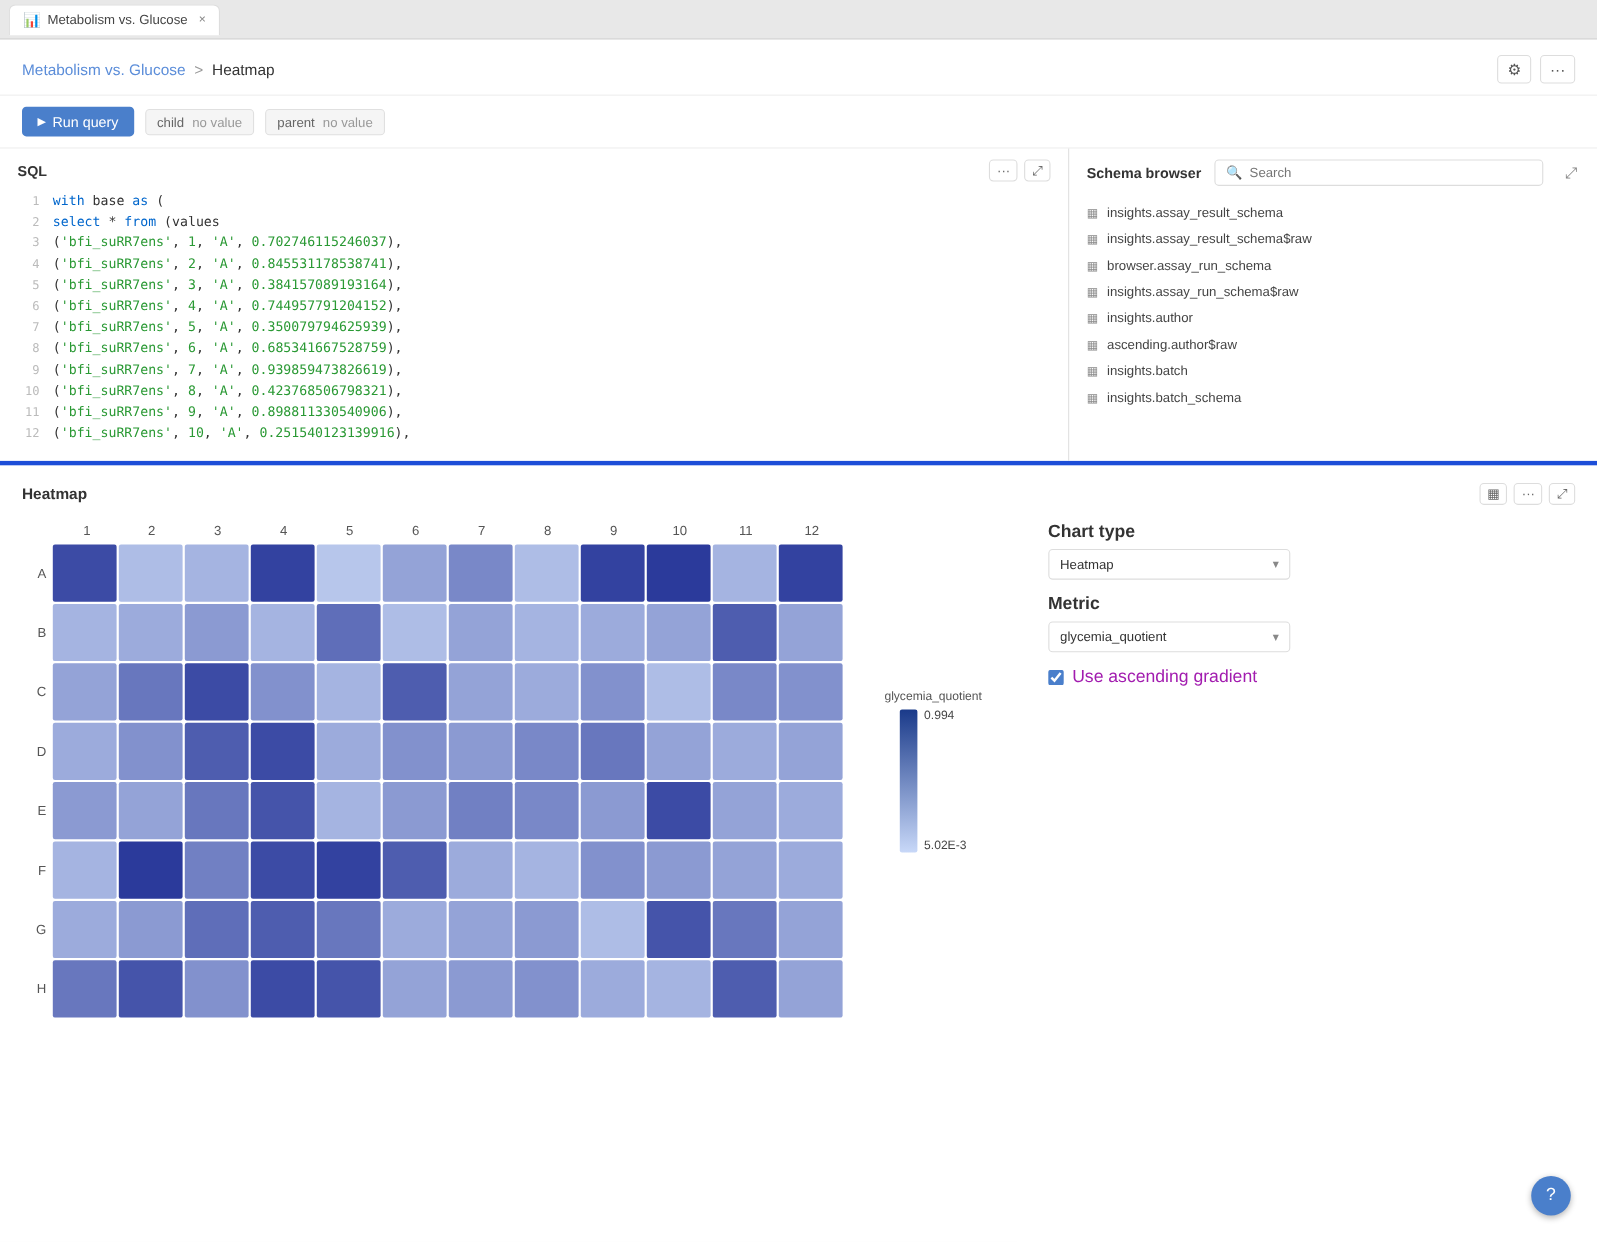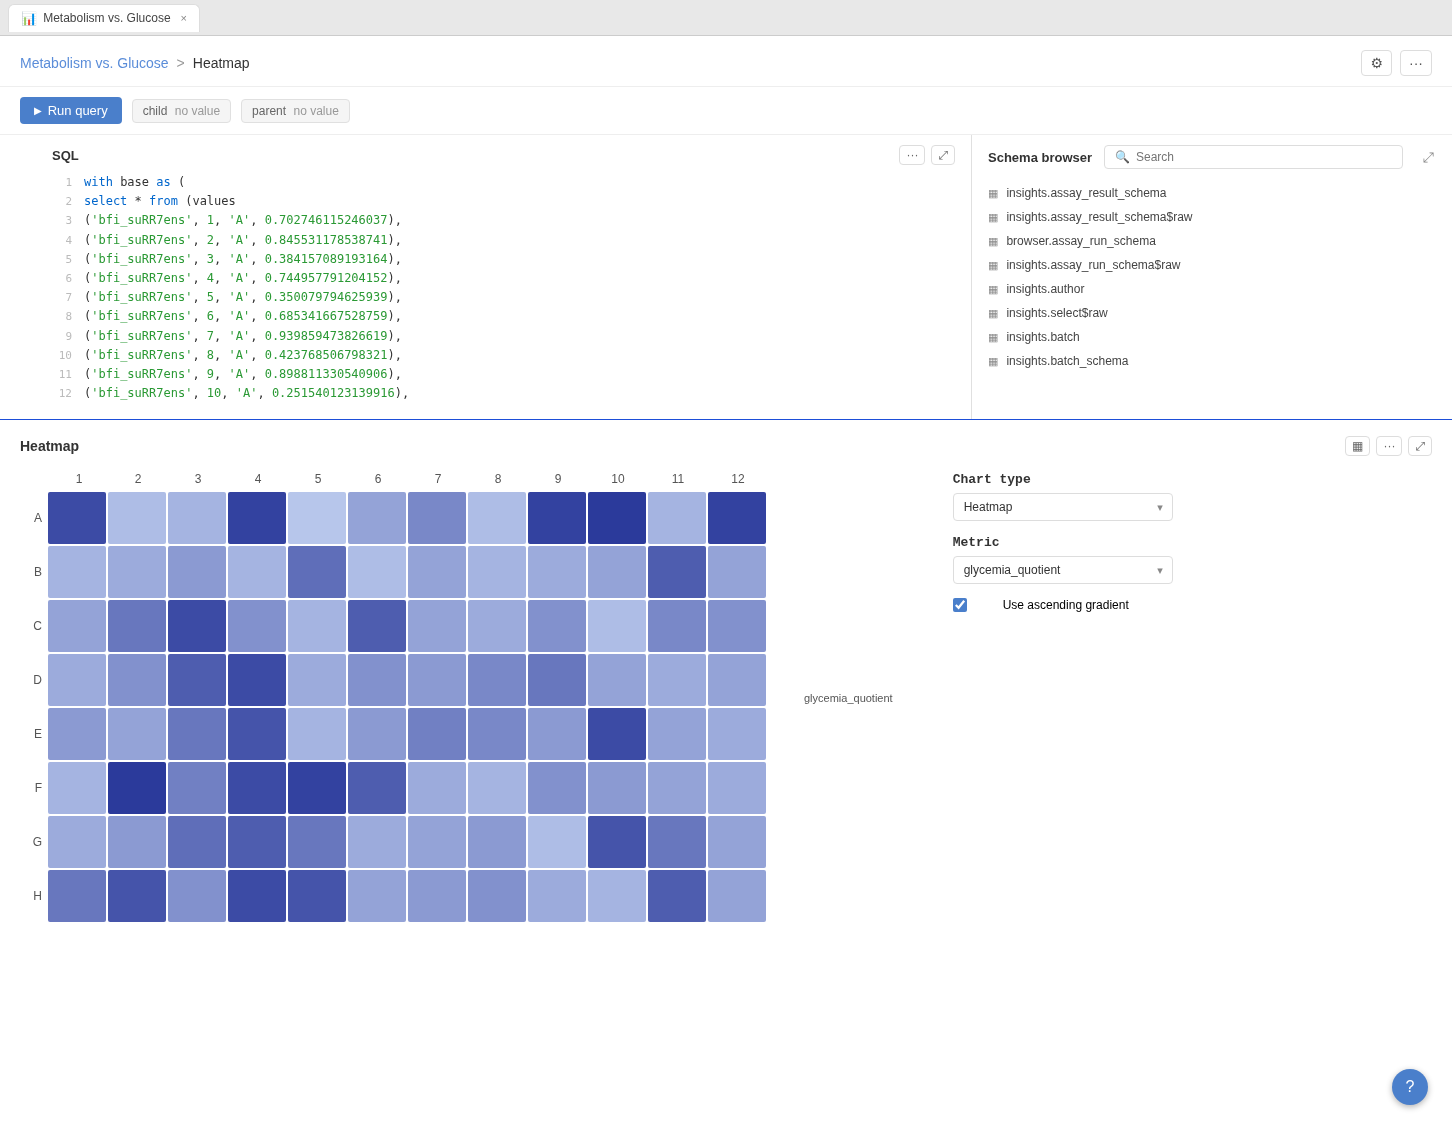--- a/index.html
+++ b/index.html
@@ -26,21 +26,21 @@
 
     
     .toolbar { padding: 10px 20px; display: flex; align-items: center; gap: 10px; border-bottom: 1px solid #eee; }
     .run-query-btn { background: #4a7fcb; color: #fff; border: none; border-radius: 4px; padding: 6px 14px; cursor: pointer; font-size: 13px; display: flex; align-items: center; gap: 6px; }
     .run-query-btn .play-icon { font-size: 10px; }
     .param-badge { background: #f5f5f5; border: 1px solid #e0e0e0; border-radius: 4px; padding: 4px 10px; font-size: 12px; color: #555; }
     .param-badge .param-name { color: #666; font-weight: 500; }
     .param-badge .param-val { color: #999; margin-left: 4px; }
 
     
-    .panels { display: flex; border-bottom: 1px solid #1d4ed8; padding-left: 36px; }
+    .panels { display: flex; border-bottom: 4px solid #1d4ed8; }
 
     
     .sql-panel { flex: 1; border-right: 1px solid #e0e0e0; padding: 0; }
     .panel-header { display: flex; align-items: center; justify-content: space-between; padding: 10px 16px 8px; }
     .panel-title { font-weight: 600; font-size: 13px; color: #333; }
     .panel-actions { display: flex; gap: 6px; }
     .panel-action-btn { background: none; border: 1px solid #ddd; border-radius: 4px; padding: 2px 6px; cursor: pointer; color: #666; font-size: 12px; }
 
     .sql-editor { padding: 0 0 16px 0; font-family: 'Consolas', 'Monaco', monospace; font-size: 12px; line-height: 1.6; overflow: hidden; }
     .sql-line { display: flex; align-items: flex-start; padding: 0 8px; }
@@ -66,29 +66,29 @@
     .heatmap-header { display: flex; align-items: center; justify-content: space-between; margin-bottom: 16px; }
     .heatmap-title { font-weight: 600; font-size: 14px; }
     .heatmap-body { display: flex; gap: 20px; }
     .heatmap-controls { width: 220px; padding-top: 0; }
 
     
     .heatmap-legend-area { display: flex; align-items: center; gap: 10px; margin-left: 10px; }
 
     
     .ctrl-group { margin-bottom: 14px; }
-    .ctrl-label { font-weight: 600; font-size: 13px; color: #333; margin-bottom: 6px; font-family: Liberation Mono, monospace; }
+    .ctrl-label { font-weight: 600; font-size: 16px; color: #333; margin-bottom: 6px; }
     .select-wrapper { position: relative; }
     .select-wrapper::after { content: '▾'; position: absolute; right: 10px; top: 50%; transform: translateY(-50%); color: #888; pointer-events: none; font-size: 11px; }
     .select-wrapper select { width: 100%; border: 1px solid #ddd; border-radius: 4px; padding: 6px 10px; font-size: 12px; color: #333; background: #fff; appearance: none; cursor: pointer; }
     .ctrl-row { display: flex; align-items: center; justify-content: space-between; margin-bottom: 6px; }
     .swap-btn { background: none; border: 1px solid #ddd; border-radius: 4px; padding: 4px 6px; cursor: pointer; color: #666; font-size: 12px; }
     .checkbox-row { display: flex; align-items: center; gap: 8px; }
     .checkbox-row input[type=checkbox] { accent-color: #4a7fcb; width: 14px; height: 14px; }
-    .checkbox-label { font-size: 12px; color: #000000; margin-left: 28px; }
+    .checkbox-label { font-size: 16px; color: #a21caf; }
 
     
     .help-btn { position: fixed; bottom: 24px; right: 24px; width: 36px; height: 36px; background: #4a7fcb; border-radius: 50%; border: none; color: #fff; font-size: 16px; cursor: pointer; display: flex; align-items: center; justify-content: center; box-shadow: 0 2px 6px rgba(0,0,0,0.3); }
 
     
     .schema-list::-webkit-scrollbar { width: 6px; }
     .schema-list::-webkit-scrollbar-thumb { background: #ddd; border-radius: 3px; }
   </style>
 </head>
 <body>
@@ -220,21 +220,21 @@
         <div class="schema-item">
           <span class="schema-item-icon">▦</span>
           <span>insights.assay_run_schema$raw</span>
         </div>
         <div class="schema-item">
           <span class="schema-item-icon">▦</span>
           <span>insights.author</span>
         </div>
         <div class="schema-item">
           <span class="schema-item-icon">▦</span>
-          <span>insights.select$raw</span>
+          <span>ascending.author$raw</span>
         </div>
         <div class="schema-item">
           <span class="schema-item-icon">▦</span>
           <span>insights.batch</span>
         </div>
         <div class="schema-item">
           <span class="schema-item-icon">▦</span>
           <span>insights.batch_schema</span>
         </div>
       </div>
@@ -407,20 +407,27 @@
                 <div style="width: 58px; height: 52px; border-radius: 2px; background: rgb(78, 93, 175);"></div>
                 <div style="width: 58px; height: 52px; border-radius: 2px; background: rgb(148, 163, 215);"></div>
               </div>
             </div>
           </div>
       </div>
 
       <div class="heatmap-legend-area" style="margin-left:16px;">
         <div style="display:flex; flex-direction:column; align-items:center; gap:6px;">
           <span style="font-size:11px; color:#555; white-space:nowrap;">glycemia_quotient</span>
+          <div style="display:flex; gap:6px; align-items:center;">
+            <div style="width:16px; height:130px; background:linear-gradient(to bottom, #1a3a8a, #c8d8f8); border-radius:2px;"></div>
+            <div style="display:flex; flex-direction:column; justify-content:space-between; height:130px;">
+              <span style="font-size:11px; color:#444;">0.994</span>
+              <span style="font-size:11px; color:#444;">5.02E-3</span>
+            </div>
+          </div>
         </div>
       </div>
 
       <div class="heatmap-controls" style="margin-left:40px;">
         <div class="ctrl-group">
           <div class="ctrl-label">Chart type</div>
           <div class="select-wrapper">
             <select>
               <option>Heatmap</option>
             </select>

